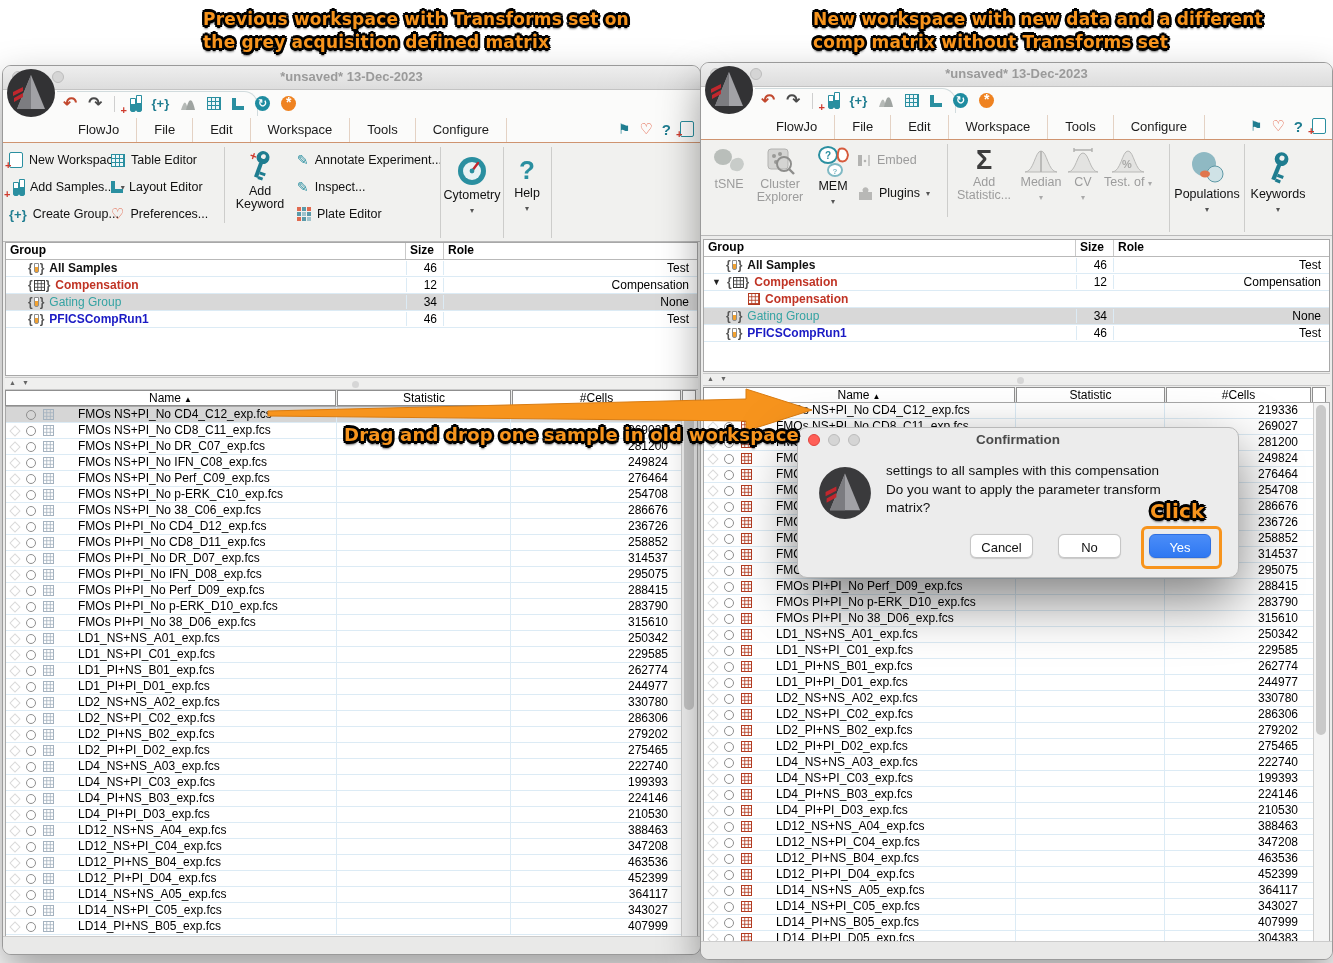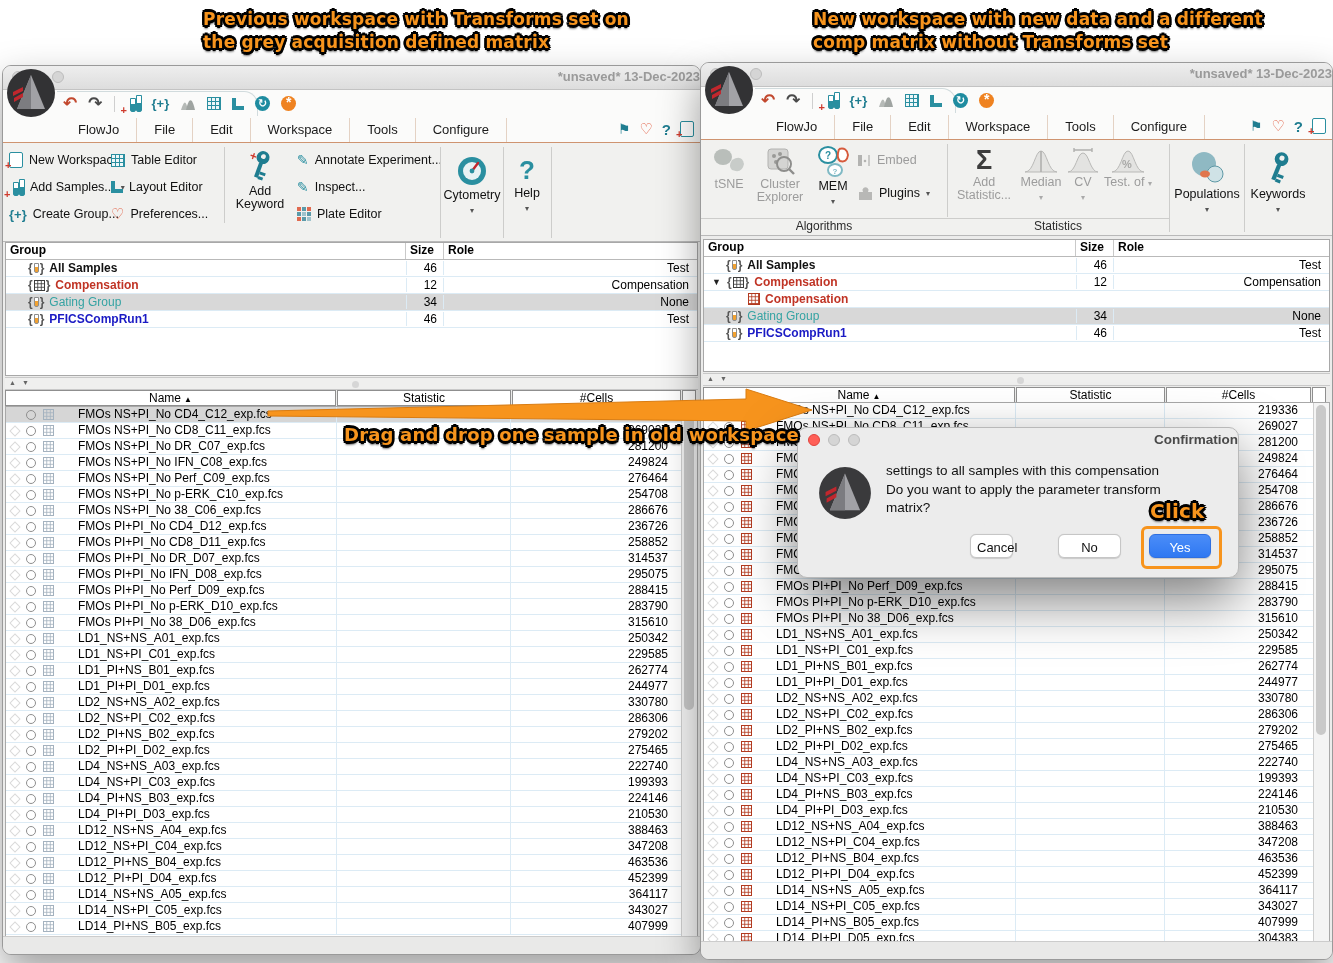--- a/index.html
+++ b/index.html
@@ -7,21 +7,21 @@
          font-family:"Liberation Sans","DejaVu Sans",sans-serif;-webkit-font-smoothing:antialiased;}
 
   
   .window{position:absolute;background:#ececeb;border:1px solid #9a9a9a;border-radius:9px;
           box-shadow:0 18px 40px rgba(0,0,0,.38);overflow:hidden;}
   .titlebar{position:relative;height:23px;background:linear-gradient(#eeeeee,#dddddd);
             border-bottom:1px solid #c3c3c3;}
   .lights{position:absolute;left:9px;top:5px;display:flex;gap:8px;}
   .light{width:12px;height:12px;border-radius:50%;background:#d5d5d5;border:1px solid #bcbcbc;box-sizing:border-box;}
   .light.red{background:#ff5f57;border-color:#e0443e;}
-  .wtitle{text-align:right;line-height:22px;font-size:13px;font-weight:bold;color:#9a9a9a;}
+  .wtitle{text-align:center;line-height:22px;font-size:13px;font-weight:bold;color:#9a9a9a;}
 
   .toolbarrow{position:relative;height:27px;background:#fbfbfa;}
   .qicons{position:absolute;left:60px;top:3px;display:flex;align-items:center;gap:11px;height:21px;}
   .glyph{font-size:16px;line-height:1;}
   .undo{color:#c2482e;font-weight:bold;font-size:17px;}
   .redo{color:#4a4a4a;font-weight:bold;font-size:17px;}
   .qsep{width:1px;height:16px;background:#cfcfcf;}
   .logo{position:absolute;left:3px;top:2px;width:50px;height:50px;z-index:6;}
   .swoosh{position:absolute;left:54px;top:1px;width:200px;height:24px;border:1.5px solid #cdd8da;
           border-left:none;border-bottom:none;border-radius:0 14px 0 0;opacity:.9;}
@@ -857,24 +857,20 @@
           <circle cx="13" cy="8" r="6.5" fill="#1f7d90"></circle>
             <circle cx="13" cy="7" r="2.4" fill="#f1f1ef"></circle>
           <rect x="11" y="14" width="4" height="15" fill="#1f7d90"></rect>
           <rect x="15" y="22" width="6" height="3" fill="#1f7d90"></rect>
             <rect x="15" y="27" width="5" height="3" fill="#1f7d90"></rect>
         </svg>
         <span>Keywords</span>
         <span class="chev">▾</span>
       </div>
 
-      <div class="labelrow" style="width:468px">
-        <div class="seclabel" style="left:0;width:246px">Algorithms</div>
-        <div class="seclabel" style="left:246px;width:222px">Statistics</div>
-      </div>
     </div>
 
     <div class="panel" style="top:176px;height:133px">
       <div class="ghead">
         <div style="width:372px">Group</div>
         <div style="width:38px">Size</div>
         <div style="flex:1;border-right:none">Role</div>
       </div>
       <div id="groups-right">
           <div class="grow">
@@ -1319,21 +1315,21 @@
       <polygon points="25,7 39,41 11,41" fill="#a2a2a6"></polygon>
       <polygon points="25,7 25,41 11,41" fill="#7c7c80"></polygon>
       <polygon points="7,24 17,19 17,23 7,28" fill="#c1272d"></polygon>
       <polygon points="8,30 17,25 17,29 8,34" fill="#c1272d"></polygon>
     </svg>
     <div class="dmsg">
       <div>settings to all samples with this compensation</div>
       <div>Do you want to apply the parameter transform</div>
       <div>matrix?</div>
     </div>
-    <button class="dbtn" style="left:172px;top:106px;width:43px">Cancel</button>
+    <button class="dbtn" style="left:172px;top:106px;width:63px">Cancel</button>
     <button class="dbtn" style="left:260px;top:106px;width:63px">No</button>
     <button class="dbtn blue" style="left:351px;top:106px;width:62px">Yes</button>
     <div class="calloutbox" style="left:343px;top:98px;width:75px;height:37px"></div>
   </div>
 
   <div class="otext" style="left:813px;top:8px;font-size:17px;line-height:23px">
     <div>New workspace with new data and a different</div>
     <div>comp matrix without Transforms set</div>
   </div>
   <div class="otext" style="left:203px;top:8px;font-size:17px;line-height:23px">

